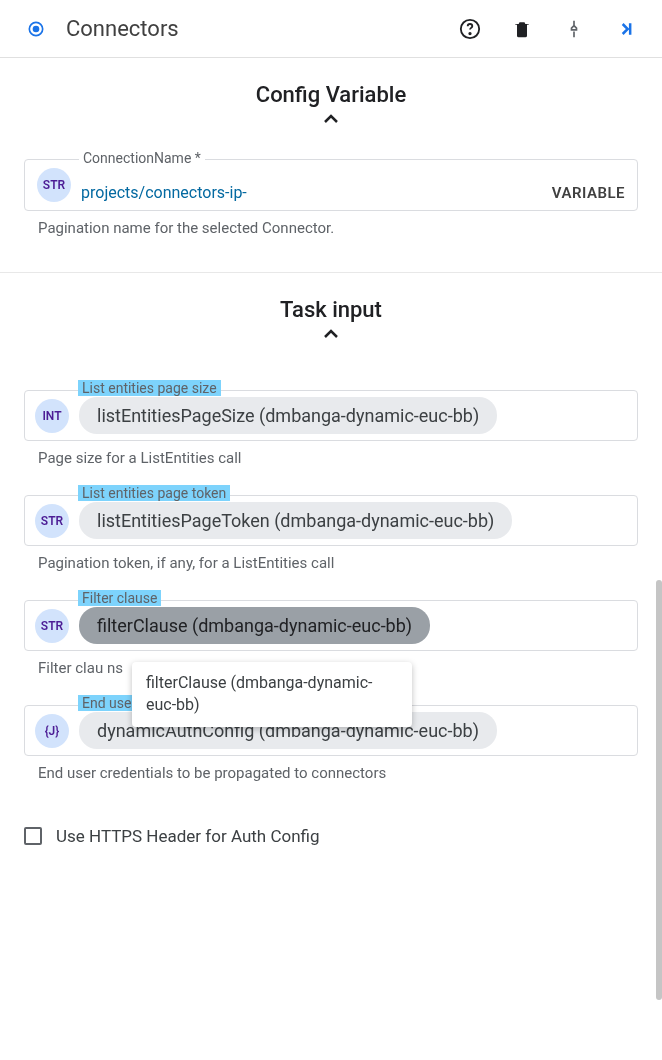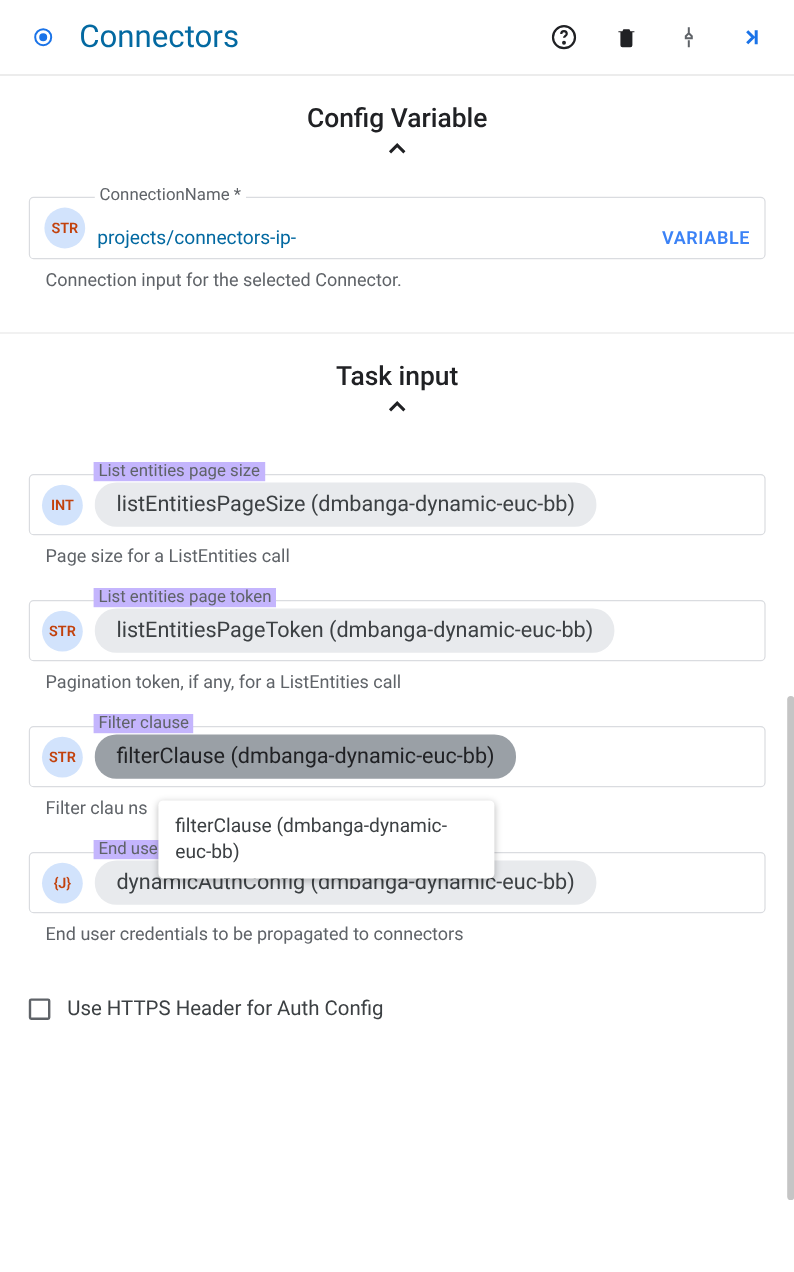--- a/index.html
+++ b/index.html
@@ -21,23 +21,23 @@
     }
     .header-icon {
       width: 24px;
       height: 24px;
       display: flex;
       align-items: center;
       justify-content: center;
       color: #1a73e8;
     }
     .header-title {
-      font-size: 26px;
+      font-size: 22px;
       font-weight: 400;
-      color: #0369a1;
+      color: #404040;
       flex: 1;
     }
     .header-actions {
       display: flex;
       gap: 28px;
       align-items: center;
     }
     .icon-btn {
       width: 24px;
       height: 24px;
@@ -92,48 +92,48 @@
       left: 54px;
       background: #fff;
       padding: 0 4px;
       font-size: 14px;
       color: #5f6368;
     }
     .field-label-regular {
       position: absolute;
       top: -10px;
       left: 54px;
-      background: #c4b5fd;
+      background: #7dd3fc;
       padding: 0 4px;
       font-size: 14px;
       color: #5f6368;
     }
     .type-chip {
       background: #d2e3fc;
-      color: #c2410c;
+      color: #4c1d95;
       font-size: 12px;
       font-weight: 600;
       border-radius: 50%;
       width: 34px;
       height: 34px;
       display: flex;
       align-items: center;
       justify-content: center;
       flex-shrink: 0;
     }
     .field-value {
       font-size: 16px;
       color: #0369a1;
       flex: 1;
       border: none;
       outline: none;
       font-family: inherit;
     }
     .field-action {
-      color: #3b82f6;
+      color: #404040;
       font-size: 15px;
       font-weight: 600;
       letter-spacing: 0.5px;
       cursor: pointer;
     }
     .field-helper {
       font-size: 15px;
       color: #5f6368;
       padding: 8px 0 0 14px;
     }
@@ -269,21 +269,21 @@
     </div>
   </div>
 
   <div class="field">
     <div class="field-box">
       <div class="field-label">ConnectionName *</div>
       <div class="type-chip">STR</div>
       <input class="field-value" value="projects/connectors-ip-" style="">
       <div class="field-action">VARIABLE</div>
     </div>
-    <div class="field-helper">Connection input for the selected Connector.</div>
+    <div class="field-helper">Pagination name for the selected Connector.</div>
   </div>
 
   <div class="divider-gap"></div>
 </div>
 
 <div class="task-section">
   <div class="section-header">
     <div class="section-title">Task input</div>
     <div class="collapse-icon">
       <svg width="24" height="24" viewBox="0 0 24 24" fill="none" stroke="#202124" stroke-width="2.5">

